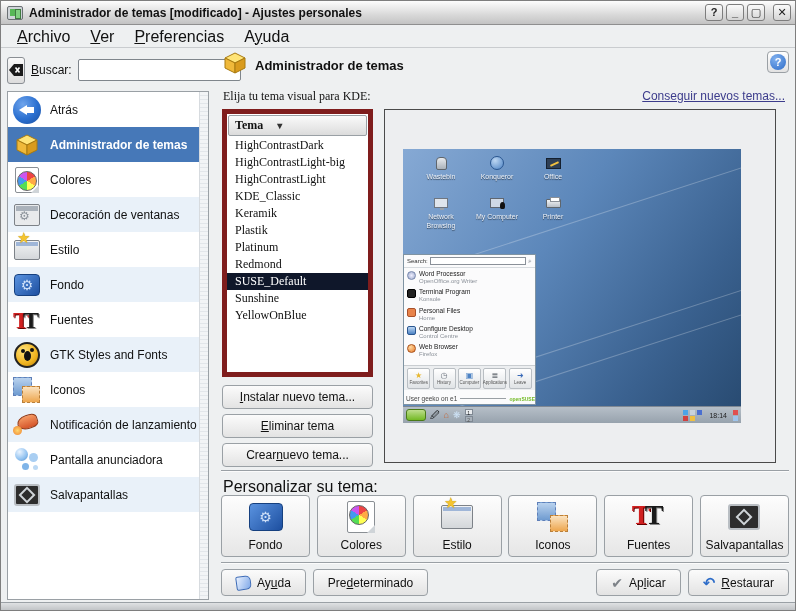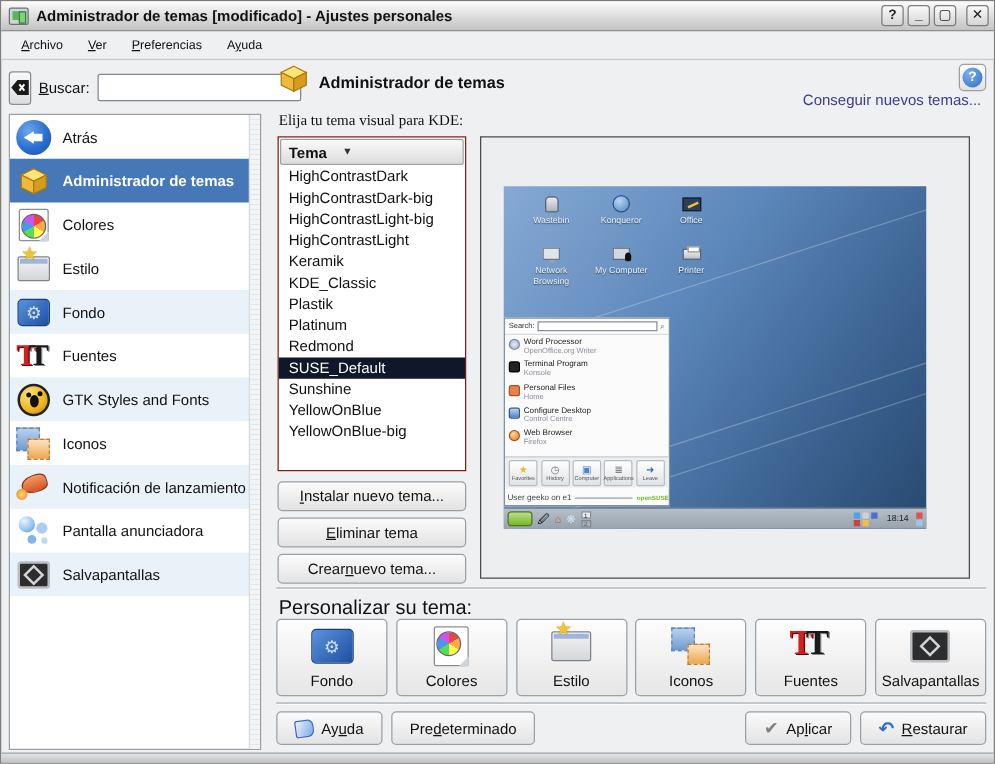--- a/index.html
+++ b/index.html
@@ -17,21 +17,21 @@
   .win-title { font-size:12px; font-weight:bold; color:#111; flex:1; white-space:nowrap; overflow:hidden; }
   .win-controls { display:flex; gap:3px; }
   .wc-btn { width:18px; height:17px; border:1px solid #7d7d7d; border-radius:3px;
     background:linear-gradient(#fafafa,#d5d5d5); font-size:11px; font-weight:bold; color:#222;
     display:flex; align-items:center; justify-content:center; line-height:1; }
   .wc-btn.close { margin-left:5px; }
 
   
   .menubar { position:absolute; left:0; top:25px; width:796px; height:22px;
     background:#eef0f1; border-bottom:1px solid #c9cccf; display:flex; align-items:center; padding:0 6px; }
-  .menu-item { font-size:10px; color:#111; padding:2px 10px; }
+  .menu-item { font-size:16px; color:#111; padding:2px 10px; }
   u { text-decoration:underline; }
 
   
   .search-row { position:absolute; left:6px; top:53px; width:202px; height:32px;
     display:flex; align-items:center; gap:6px; }
   .clear-btn { width:28px; height:27px; border:1px solid #8a8f94; border-radius:3px;
     background:linear-gradient(#fafafa,#dcdcdc); display:flex; align-items:center; justify-content:center; }
   .search-label { font-size:12px; color:#111; }
   .search-input { flex:1; height:22px; border:1px solid #7f868c; border-radius:2px; background:#fff;
     font-size:12px; padding:0 3px; font-family:inherit; }
@@ -108,24 +108,24 @@
   .ic-cube { width:24px; height:24px; }
 
   
   .content-header { position:absolute; left:222px; top:50px; display:flex; align-items:center; gap:8px; }
   .content-title { font-size:13px; font-weight:bold; color:#111; }
   .help-btn { position:absolute; left:766px; top:50px; width:22px; height:22px; border:1px solid #9aa0a5; border-radius:4px;
     background:linear-gradient(#fff,#e2e2e2); display:flex; align-items:center; justify-content:center; }
   .help-btn i { width:16px; height:16px; border-radius:50%; background:radial-gradient(circle at 35% 30%,#7fb0ef,#2d6cc8);
     color:#fff; font-style:normal; font-size:11px; font-weight:bold; display:flex; align-items:center; justify-content:center; }
   .subtitle { position:absolute; left:222px; top:88px; font-size:12px; color:#111;font-family:Liberation Serif, serif; }
-  .get-themes { position:absolute; right:10px; top:72px; font-size:12px; color:#3c3c8c; }
+  .get-themes { position:absolute; right:10px; top:88px; font-size:12px; color:#3c3c8c; text-decoration:underline; }
 
   .theme-list { position:absolute; left:221px; top:108px; width:151px; height:268px;
-    background:#fff; border:1px solid #7f1d1d; }
+    background:#fff; border:5px solid #7f1d1d;font-family:Liberation Serif, serif; }
   .tl-header { height:21px; margin:1px; background:linear-gradient(#fafafa,#dcdcdc); border:1px solid #9aa0a5;
     border-radius:2px; font-size:12px; font-weight:bold; color:#111; display:flex; align-items:center; padding:0 6px; gap:14px; }
   .tl-header::after { content:"▾"; font-size:10px; color:#333; }
   .tl-row { height:17px; font-size:12px; color:#111; padding:0 8px; line-height:17px; white-space:nowrap; }
   .tl-row.sel { background:#0f172a; color:#fff; }
 
   .list-btn { position:absolute; left:221px; width:151px; height:24px; border:1px solid #9aa0a5; border-radius:4px;
     background:linear-gradient(#fbfbfb,#e3e3e3); font-size:12px; color:#111;
     display:flex; align-items:center; justify-content:center; font-family:inherit; }
 
@@ -265,20 +265,26 @@
           </svg>
       </span>
       <span class="sb-label">Administrador de temas</span>
     </div>
     <div class="sb-item">
       <span class="sb-ic">
           <span class="ic-colors"></span>
         </span>
       <span class="sb-label">Colores</span>
     </div>
+    <div class="sb-item alt">
+      <span class="sb-ic">
+          <span class="ic-windeco"></span>
+        </span>
+      <span class="sb-label">Decoración de ventanas</span>
+    </div>
     <div class="sb-item">
       <span class="sb-ic">
           <span class="ic-style"></span>
         </span>
       <span class="sb-label">Estilo</span>
     </div>
     <div class="sb-item alt">
       <span class="sb-ic">
           <span class="ic-fondo"></span>
         </span>
@@ -341,32 +347,30 @@
     </div>
 
   <div class="subtitle">Elija tu tema visual para KDE:</div>
   <a class="get-themes">Conseguir nuevos temas...</a>
 
   <div class="theme-list">
     <div class="tl-header">
         <span>Tema</span>
       </div>
     <div class="tl-row">HighContrastDark</div>
-    <div class="tl-row">HighContrastDark-big</div>
     <div class="tl-row">HighContrastLight-big</div>
     <div class="tl-row">HighContrastLight</div>
+    <div class="tl-row">KDE_Classic</div>
     <div class="tl-row">Keramik</div>
-    <div class="tl-row">KDE_Classic</div>
     <div class="tl-row">Plastik</div>
     <div class="tl-row">Platinum</div>
     <div class="tl-row">Redmond</div>
     <div class="tl-row sel">SUSE_Default</div>
     <div class="tl-row">Sunshine</div>
     <div class="tl-row">YellowOnBlue</div>
-    <div class="tl-row">YellowOnBlue-big</div>
   </div>
 
   <button class="list-btn" style="top:384px;"><u>I</u>nstalar nuevo tema...</button>
   <button class="list-btn" style="top:413px;"><u>E</u>liminar tema</button>
   <button class="list-btn" style="top:442px;">Crear <u>n</u>uevo tema...</button>
 
   <div class="preview-frame">
     <div class="desktop">
       <div class="streak" style="left:-40px; top:60px;"></div>
       <div class="streak" style="left:60px; top:150px;"></div>

